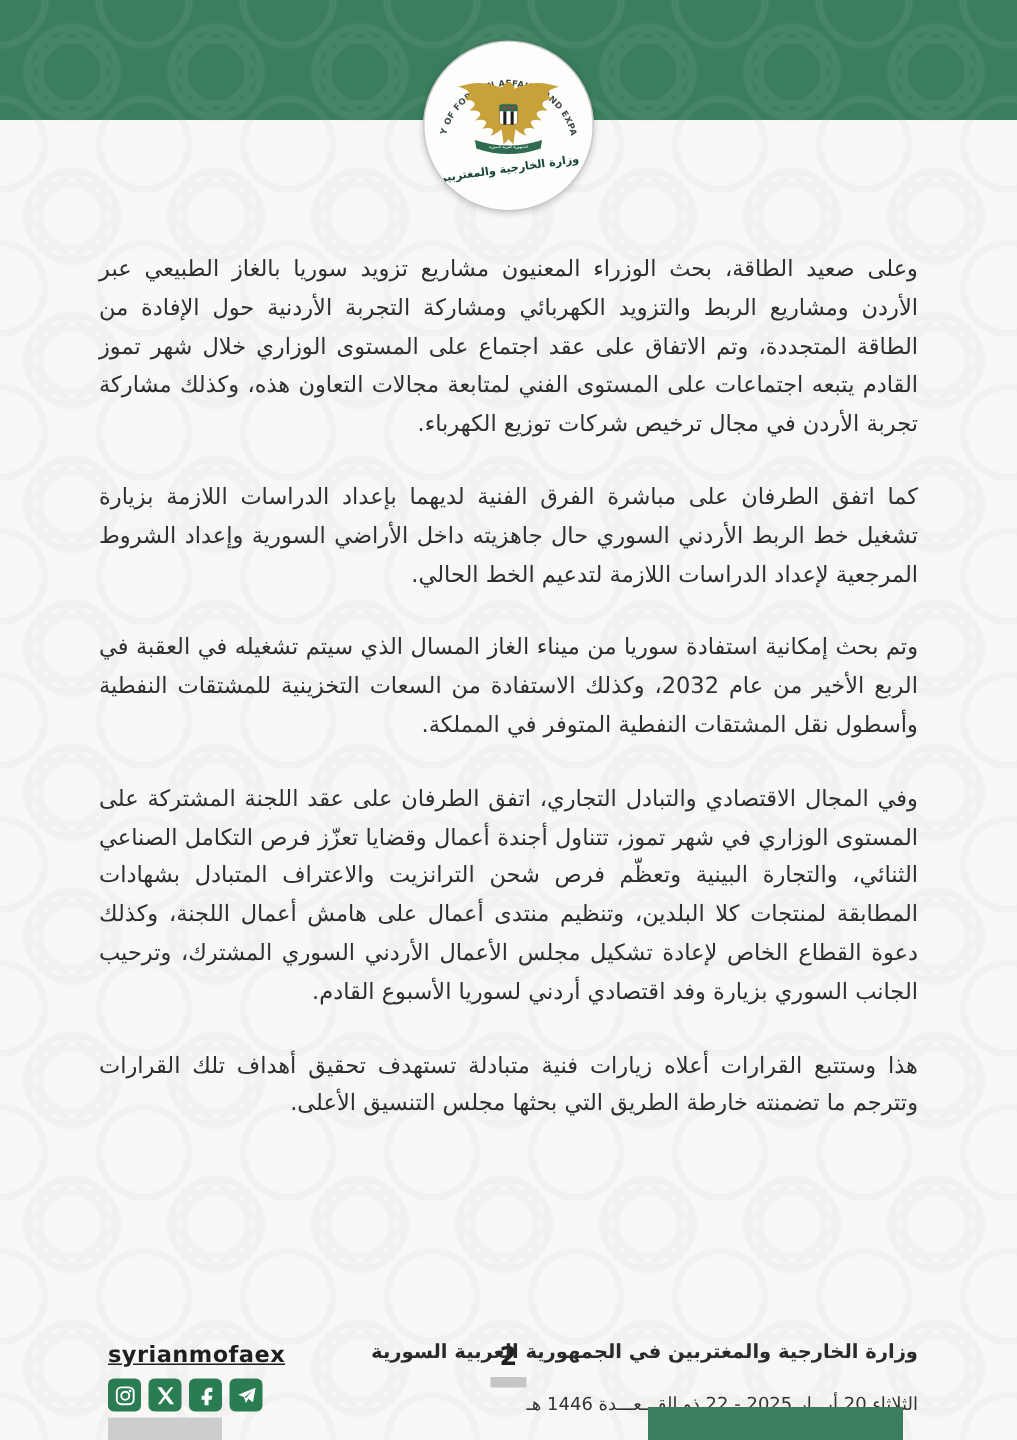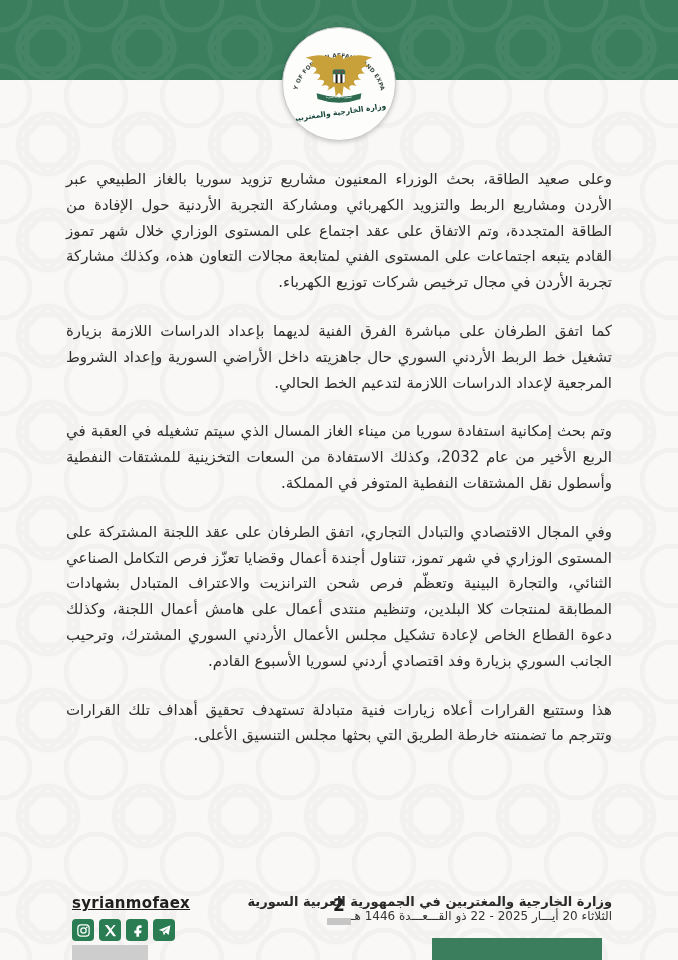--- a/index.html
+++ b/index.html
@@ -44,21 +44,21 @@
     position:absolute; left:50%; transform:translateX(-50%); top:895px;
     text-align:center; z-index:2;
   }
   .page-num { font-size:17px; font-weight:bold; color:#1e1e1e; }
   .page-num-bar { width:24px; height:7px; background:#c6c6c6; margin:3px auto 0; }
   .footer-right {
     position:absolute; right:66px; top:894px; z-index:2;
     direction:rtl; text-align:right;
   }
   .org-line { font-size:13px; font-weight:bold; color:#2a2a2a; }
-  .date-line { font-size:12px; color:#333; margin-top:0; }
+  .date-line { font-size:12px; color:#333; margin-top:20px; }
   .bottom-gray {
     position:absolute; left:72px; bottom:0; width:76px; height:15px;
     background:#cdcdcd; z-index:2;
   }
   .bottom-green {
     position:absolute; left:432px; bottom:0; width:170px; height:22px;
     background:var(--brand-green,#3A7E5E); z-index:2;
   }
 </style>
 </head>

